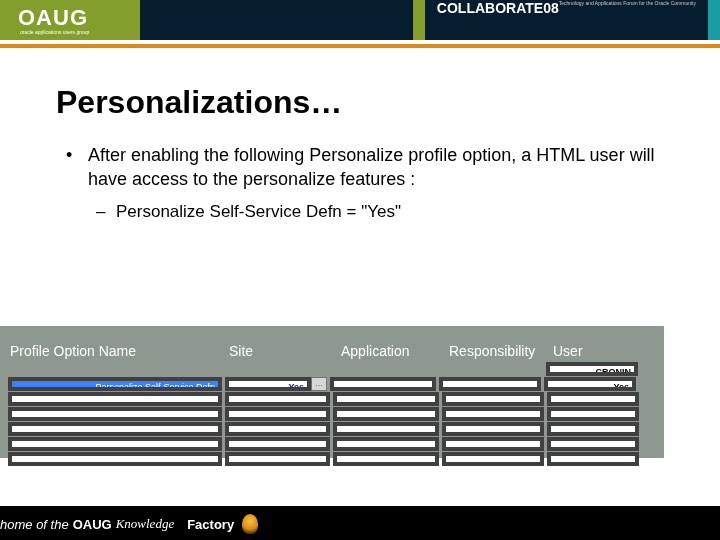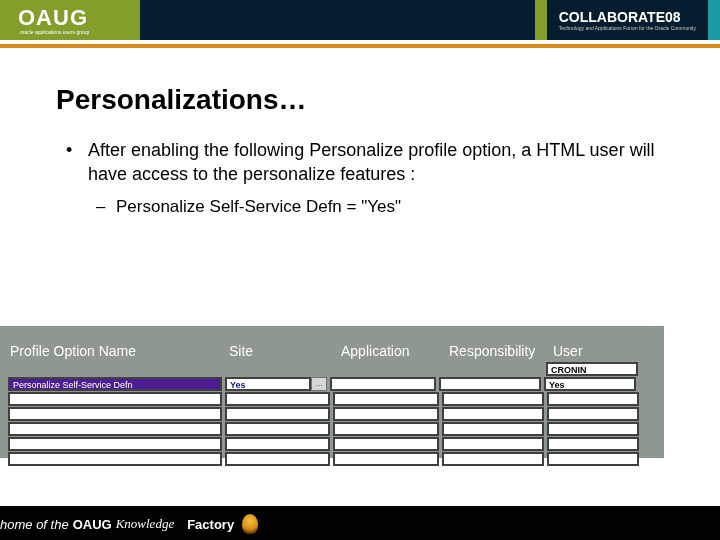--- a/index.html
+++ b/index.html
@@ -51,22 +51,23 @@
     display: flex;
     align-items: center;
     height: 100%;
   }
   .collab-block {
     background: #061d2f;
     color: #fff;
     padding: 0 12px;
     height: 100%;
     display: flex;
-    flex-direction: column;
+    flex-direction: row;
     justify-content: center;
+    text-align: right;
   }
   .collab-main {
     font-size: 14px;
     font-weight: bold;
   }
   .collab-sub {
     font-size: 5px;
     color: #c8c8c8;
   }
   .green-stripe {
@@ -86,21 +87,21 @@
     width: 100%;
     height: 4px;
     background: #d98a1a;
   }
 
   
   .content {
     padding: 40px 56px 0 56px;
   }
   .title {
-    font-size: 28px;
+    font-size: 32px;
     font-weight: 900;
     font-family: Arial Black, Arial, sans-serif;
     color: #000;
     margin-bottom: 22px;
   }
   .bullet {
     font-size: 18px;
     color: #000;
     line-height: 1.35;
     padding-left: 32px;
@@ -157,35 +158,36 @@
   .colh.resp { width: 104px; }
   .colh.user { width: 95px; }
 
   .row {
     display: flex;
     height: 14px;
     margin-bottom: 1px;
   }
   .cell {
     background: #fff;
-    border: 2px solid #404040;
+    border: 4px solid #404040;
     font-size: 9px;
     line-height: 12px;
     padding: 0 3px;
     color: #000;
     overflow: hidden;
     white-space: nowrap;
+    text-align: right;
   }
   .cell.name { width: 214px; margin-left: 8px; }
   .cell.site { width: 86px; margin-left: 3px; }
   .cell.sitebtn { width: 16px; background:#d6d6d6; text-align:center; font-size:8px; color:#333; border:1px solid #6d7670;}
   .cell.app  { width: 106px; margin-left: 3px; }
   .cell.resp { width: 102px; margin-left: 3px; }
   .cell.user { width: 92px;  margin-left: 3px; }
-  .highlight-name { background:#4c1d95; color:#fff; }
+  .highlight-name { background:#3b82f6; color:#fff; }
   .bold-blue { color:#0a1a7a; font-weight:bold; }
 
   
   .footer {
     position: absolute;
     bottom: 0;
     left: 0;
     width: 100%;
     height: 32px;
     background: #000;

